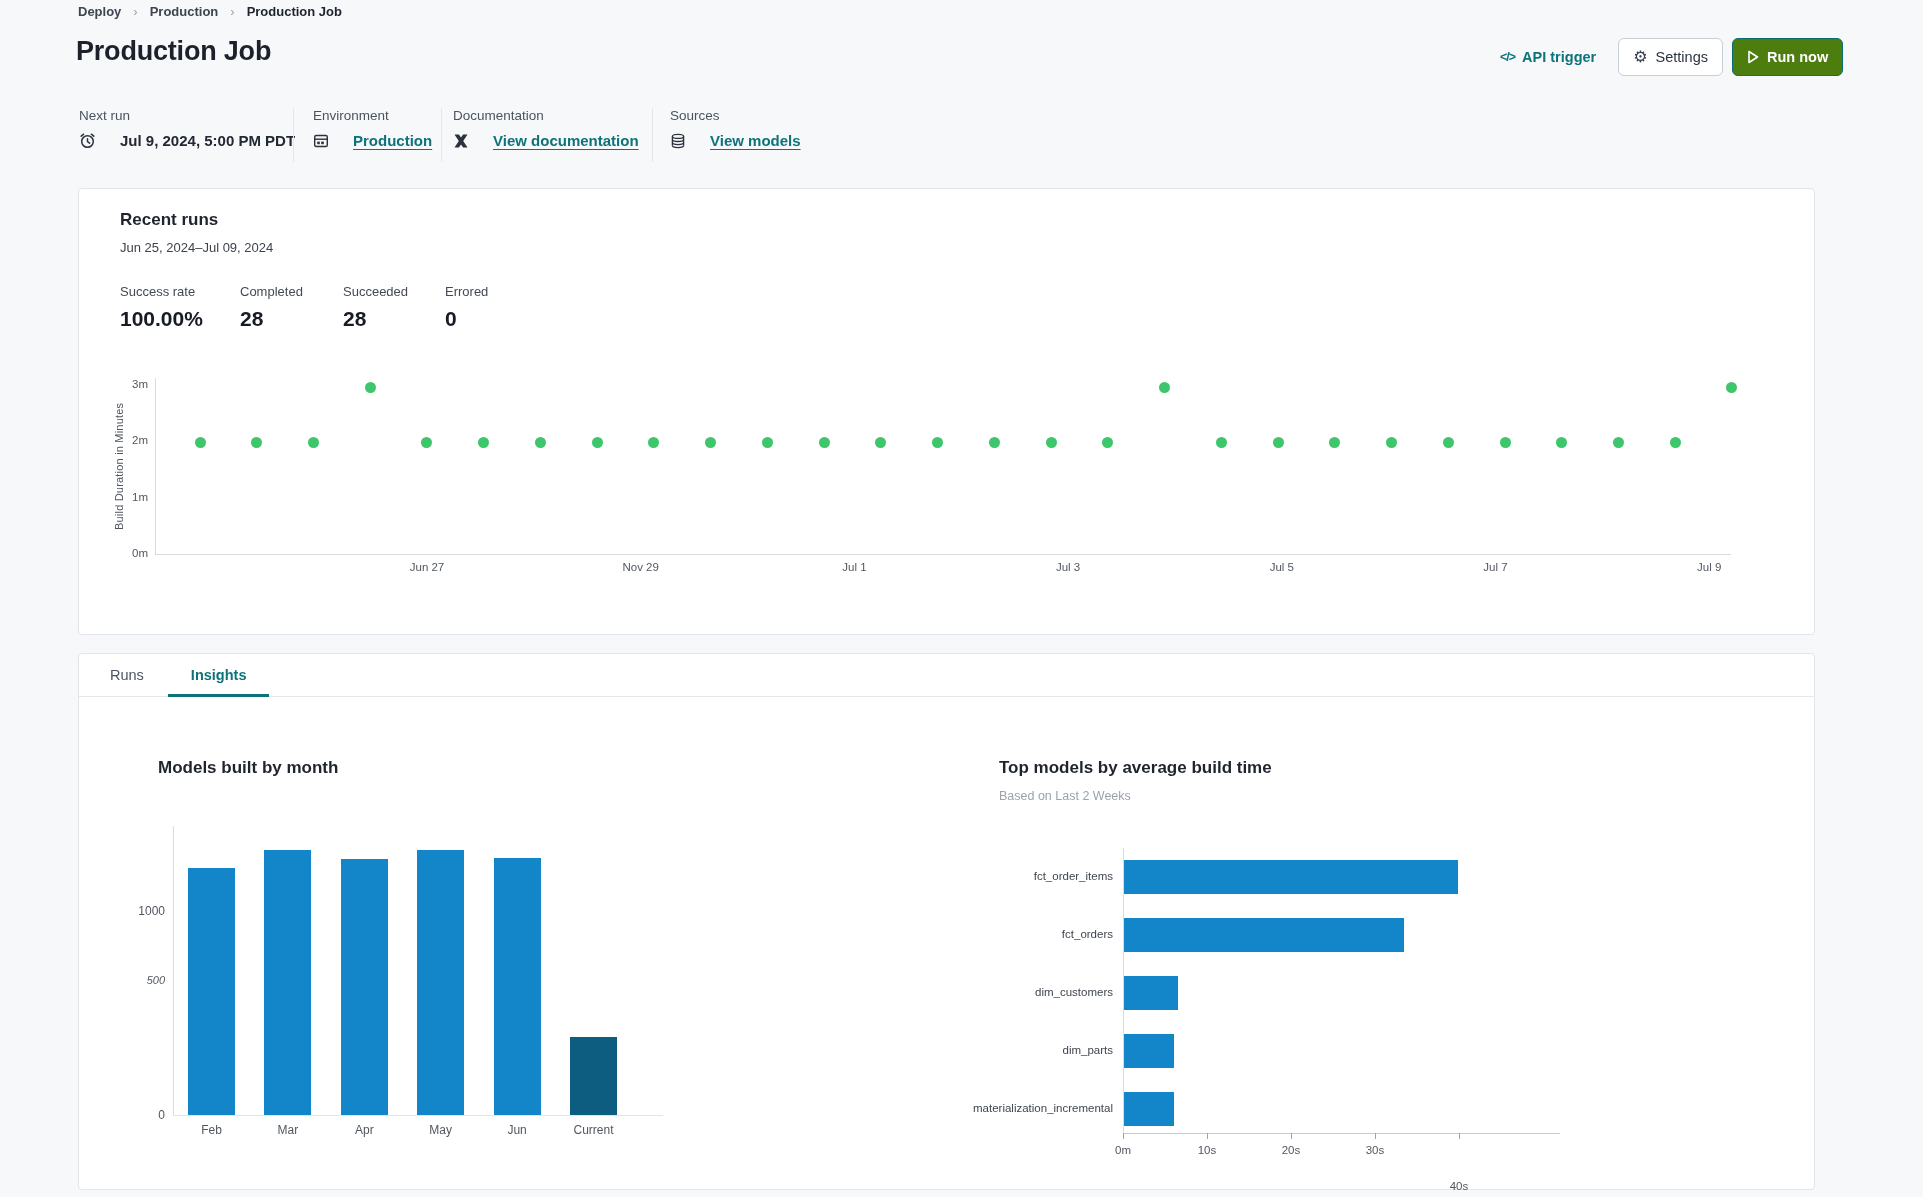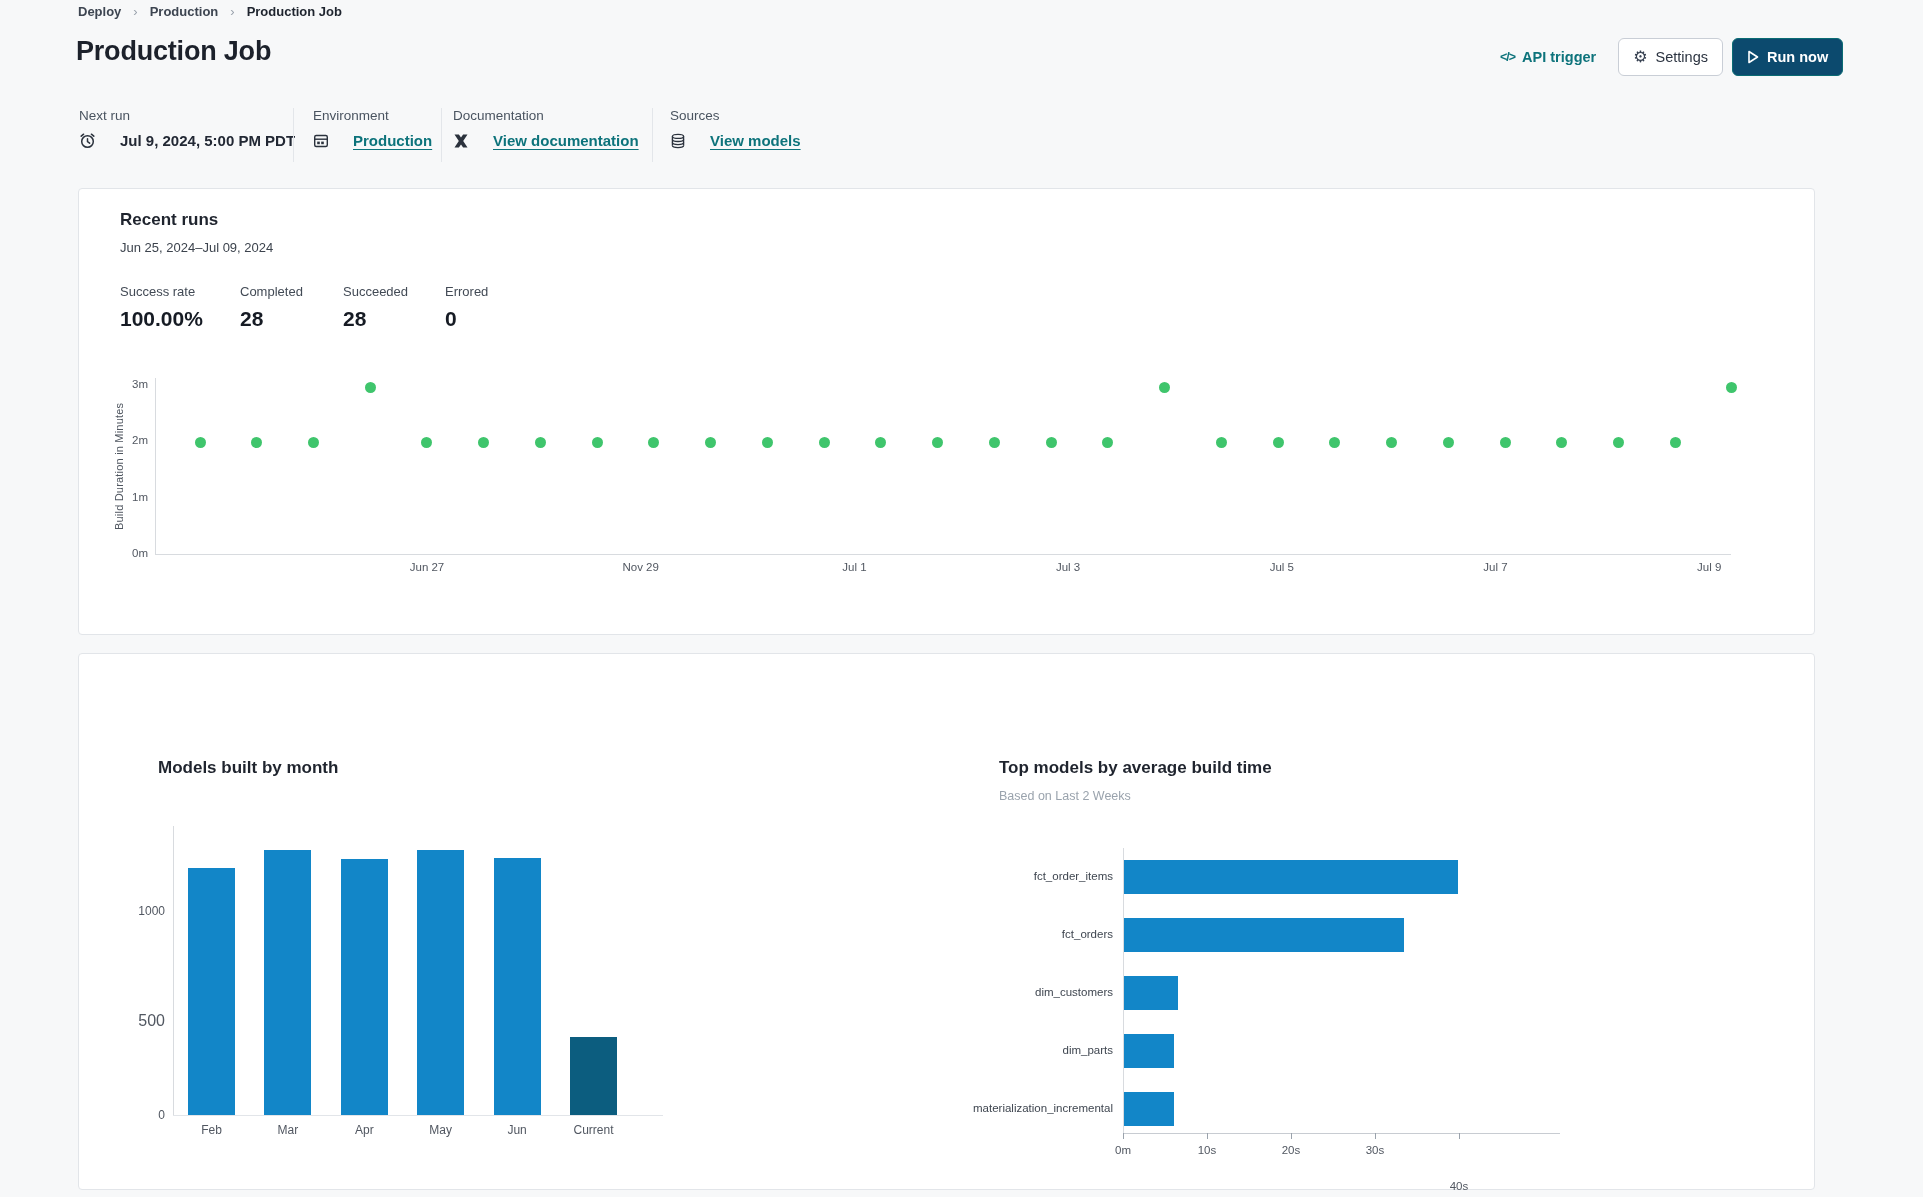--- a/index.html
+++ b/index.html
@@ -17,21 +17,21 @@
   .crumb.current{color:#1e242e;}
   .crumb-sep{color:#9aa2ac;font-size:13px;font-weight:400;}
 
   
   .page-title{position:absolute;left:76px;top:36px;font-size:27px;font-weight:700;color:#1c212b;letter-spacing:-0.2px;margin:0;}
   .actions{position:absolute;top:38px;left:1500px;height:38px;display:flex;align-items:center;}
   .api-trigger{display:flex;align-items:center;gap:7px;color:#0d737b;font-size:14.5px;font-weight:600;cursor:pointer;margin-right:22px;}
   .code-glyph{font-size:12.5px;font-weight:700;letter-spacing:-1px;}
   .btn{display:flex;align-items:center;gap:8px;height:38px;border-radius:6px;font-size:14.5px;cursor:pointer;box-sizing:border-box;}
   .btn-secondary{background:#ffffff;border:1px solid #c9ced6;color:#2b3340;padding:0 14px;font-weight:400;margin-right:9px;}
-  .btn-primary{background:#0c4a6e;border:1px solid #0a6c74;color:#ffffff;padding:0 14px;font-weight:600;}
+  .btn-primary{background:#4d7c0f;border:1px solid #0a6c74;color:#ffffff;padding:0 14px;font-weight:600;}
   .gear-glyph{font-family:"DejaVu Sans",sans-serif;font-size:16px;color:#374151;line-height:1;}
 
   
   .meta-col{position:absolute;top:108px;}
   .meta-label{font-size:13.5px;color:#4a5460;margin-bottom:9px;}
   .meta-value{display:flex;align-items:center;gap:24px;font-size:15px;font-weight:600;color:#222834;}
   .meta-divider{position:absolute;top:108px;width:1px;height:54px;background:#e3e6ea;}
   .teal-link{color:#0d737b;text-decoration:underline;text-underline-offset:3px;cursor:pointer;}
   .meta-icon{flex:0 0 auto;display:block;}
 
@@ -224,30 +224,34 @@
       <div class="scatter-dot" style="left: 1386.04px; top: 437.392px; background: rgb(63, 197, 108);"></div>
       <div class="scatter-dot" style="left: 1442.78px; top: 437.392px; background: rgb(63, 197, 108);"></div>
       <div class="scatter-dot" style="left: 1499.52px; top: 437.392px; background: rgb(63, 197, 108);"></div>
       <div class="scatter-dot" style="left: 1556.26px; top: 437.392px; background: rgb(63, 197, 108);"></div>
       <div class="scatter-dot" style="left: 1613px; top: 437.392px; background: rgb(63, 197, 108);"></div>
       <div class="scatter-dot" style="left: 1669.74px; top: 437.392px; background: rgb(63, 197, 108);"></div>
       <div class="scatter-dot" style="left: 1726.48px; top: 382.12px; background: rgb(63, 197, 108);"></div>
     </div>
 
   <section class="card" id="tabs-card"></section>
+  <div class="tab-bar">
+    <div class="tab">Runs</div>
+    <div class="tab active">Insights</div>
+  </div>
 
   <h2 class="card-title" id="month-chart-title">Models built by month</h2>
   <h2 class="card-title" id="top-models-title">Top models by average build time</h2>
   <div class="chart-subtitle">Based on Last 2 Weeks</div>
 
   <div class="layer" id="month-chart-layer">
       <div class="axis-line" style="left: 173px; top: 826px; width: 1px; height: 290px;"></div>
       <div class="axis-line" style="left: 173px; top: 1115px; width: 490px; height: 1px; background: rgb(226, 229, 233);"></div>
       <div class="tick-label right" style="left: 125px; top: 1108px; width: 40px; font-size: 12px;">0</div>
-      <div class="tick-label right" style="left: 125px; top: 1012px; width: 40px; font-size: 16px;">500</div>
+      <div class="tick-label right" style="left: 125px; top: 974px; width: 40px; font-size: 11px; font-style: italic;">500</div>
       <div class="tick-label right" style="left: 125px; top: 903.5px; width: 40px; font-size: 12px;">1000</div>
       <div class="vbar" style="left: 188px; top: 868px; width: 47px; height: 247px; background: rgb(18, 134, 200);"></div>
       <div class="tick-label centered" style="left: 173.5px; top: 1123px; width: 76px; font-size: 12px;">Feb</div>
       <div class="vbar" style="left: 264.4px; top: 850px; width: 47px; height: 265px; background: rgb(18, 134, 200);"></div>
       <div class="tick-label centered" style="left: 249.9px; top: 1123px; width: 76px; font-size: 12px;">Mar</div>
       <div class="vbar" style="left: 340.8px; top: 859px; width: 47px; height: 256px; background: rgb(18, 134, 200);"></div>
       <div class="tick-label centered" style="left: 326.3px; top: 1123px; width: 76px; font-size: 12px;">Apr</div>
       <div class="vbar" style="left: 417.2px; top: 850px; width: 47px; height: 265px; background: rgb(18, 134, 200);"></div>
       <div class="tick-label centered" style="left: 402.7px; top: 1123px; width: 76px; font-size: 12px;">May</div>
       <div class="vbar" style="left: 493.6px; top: 858px; width: 47px; height: 257px; background: rgb(18, 134, 200);"></div>

